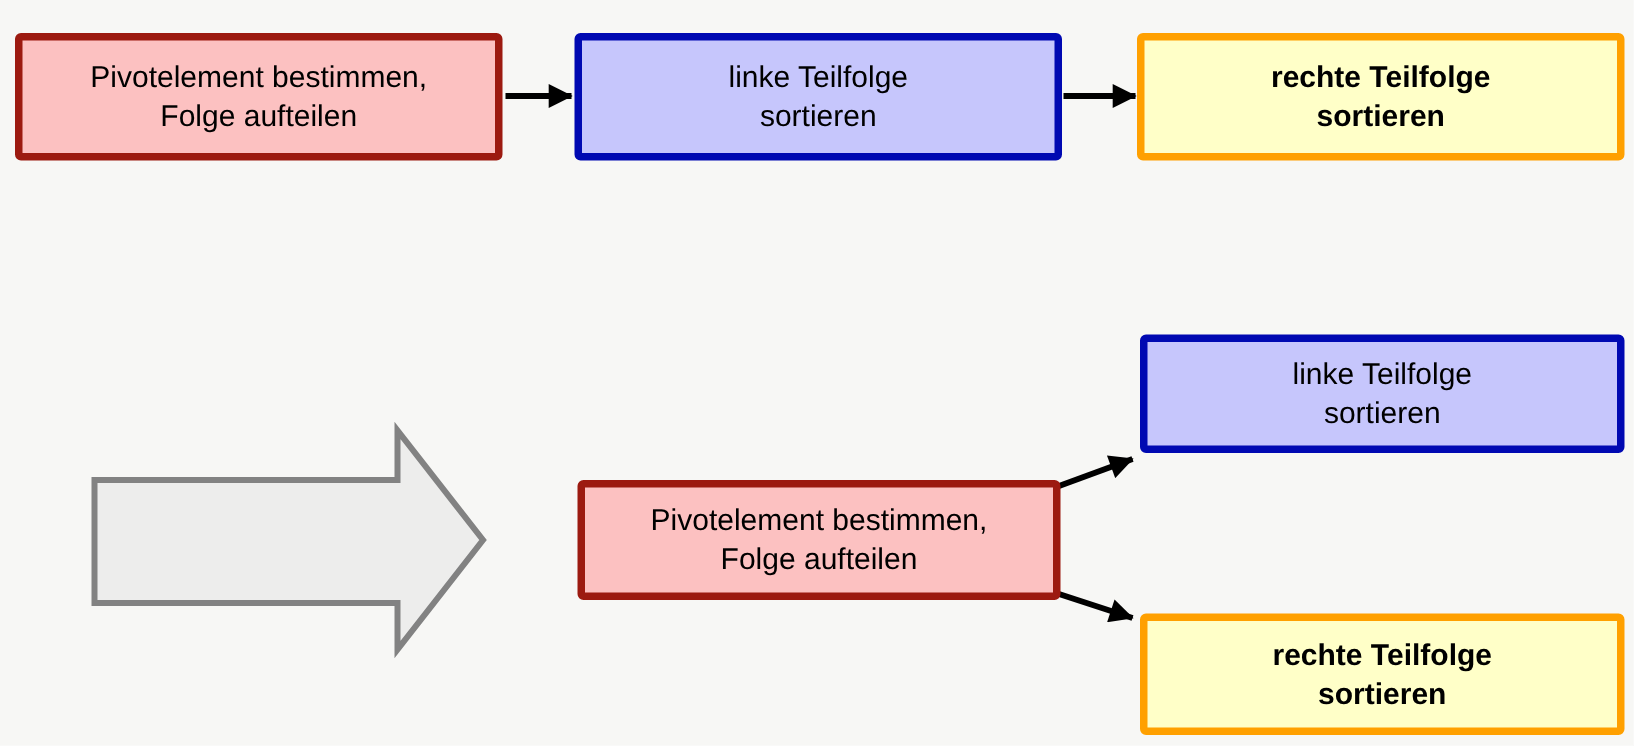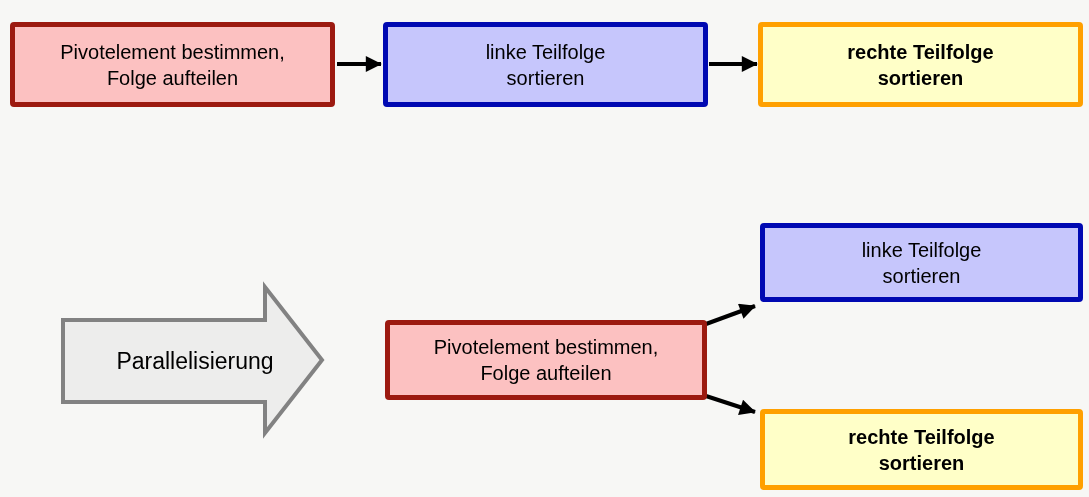--- a/index.html
+++ b/index.html
@@ -93,21 +93,20 @@
   </div>
   <div class="node node-left" id="seq-left">
     <span class="line">linke Teilfolge</span>
     <span class="line">sortieren</span>
   </div>
   <div class="node node-right" id="seq-right">
     <span class="line">rechte Teilfolge</span>
     <span class="line">sortieren</span>
   </div>
 
-  <div id="parallel-label">Parallelisierung</div>
 
   <div class="node node-pivot" id="par-pivot">
     <span class="line">Pivotelement bestimmen,</span>
     <span class="line">Folge aufteilen</span>
   </div>
   <div class="node node-left" id="par-left">
     <span class="line">linke Teilfolge</span>
     <span class="line">sortieren</span>
   </div>
   <div class="node node-right" id="par-right">

